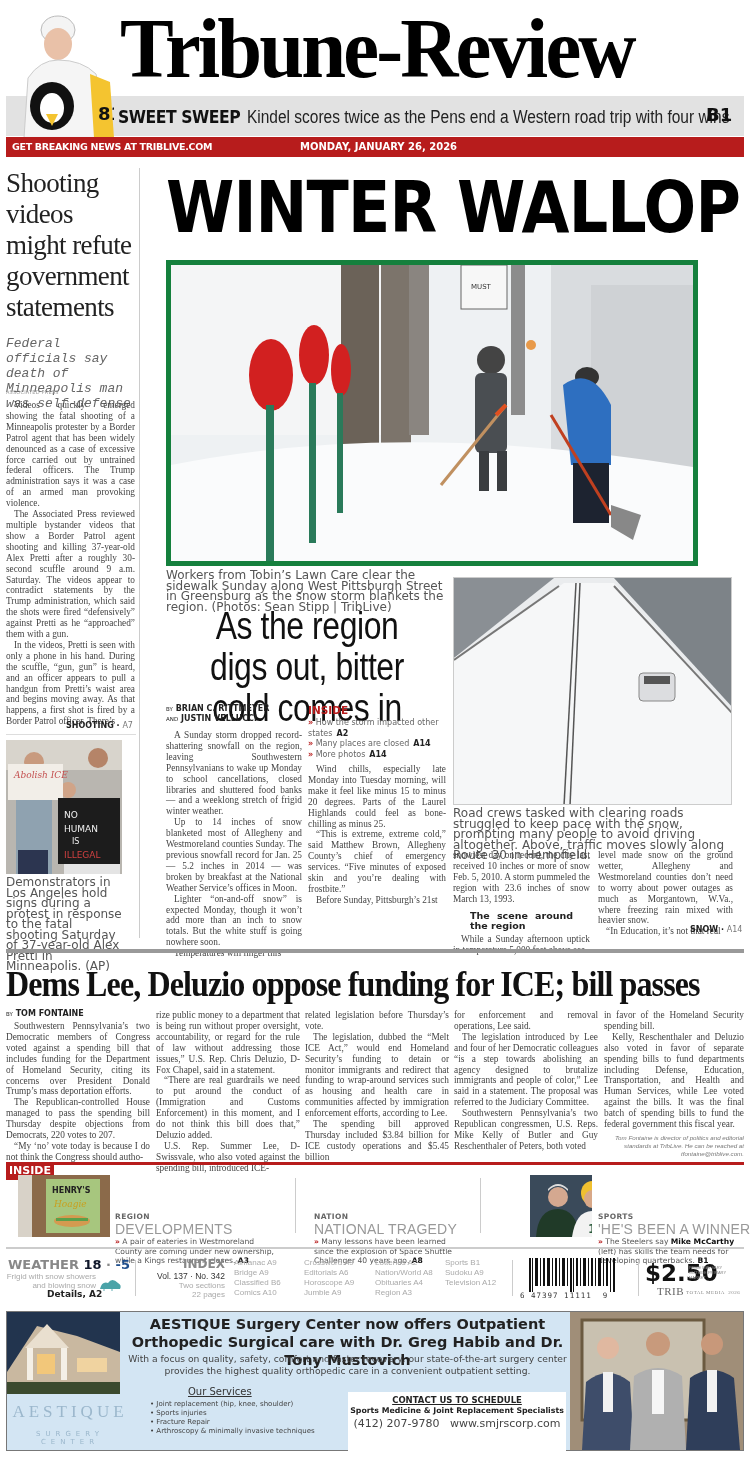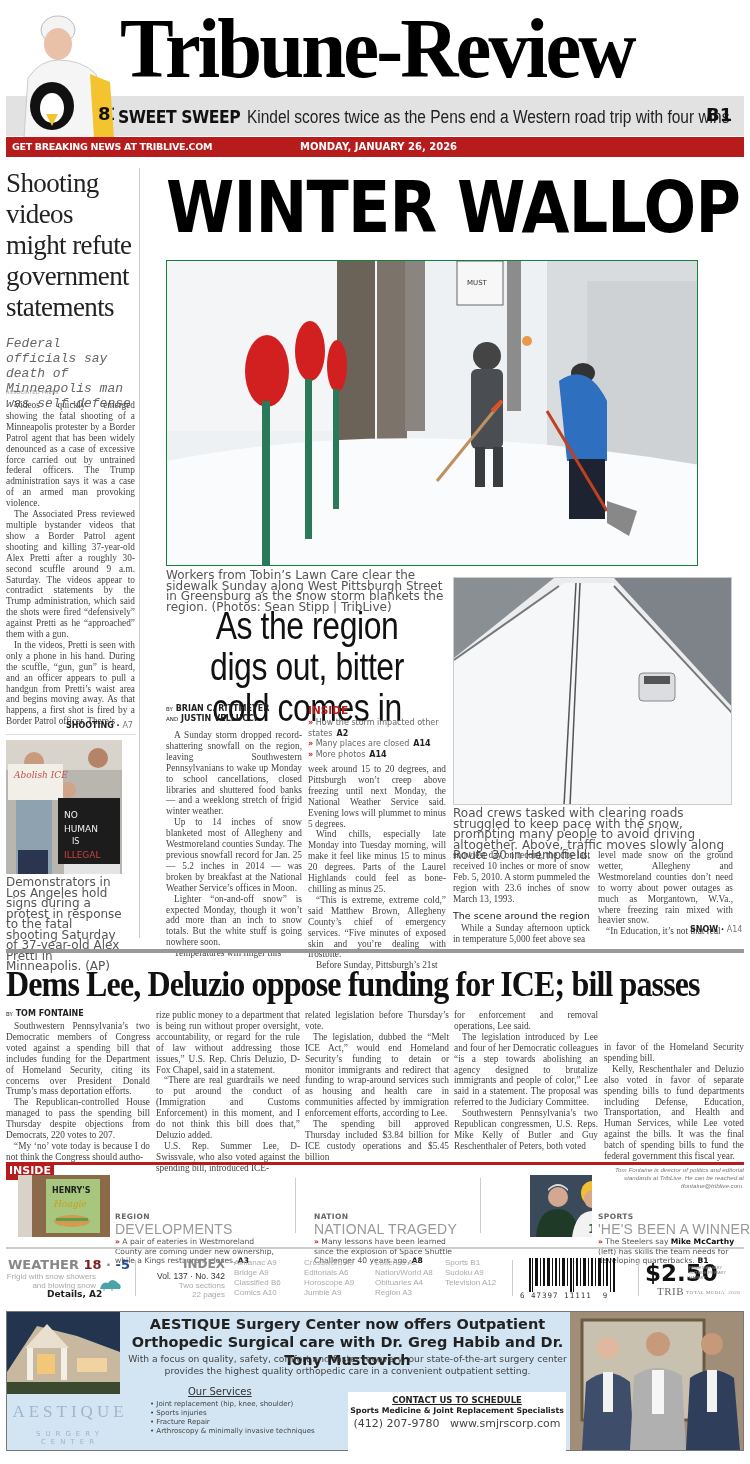--- a/index.html
+++ b/index.html
@@ -30,67 +30,67 @@
   .left-body { left: 6px; top: 400px; width: 129px; }
   .jump { font-family: "DejaVu Sans", sans-serif; font-weight: bold; font-size: 8px; color: #222; }
   .jump span.pg { font-weight: normal; color: #777; }
   .left-jump { left: 66px; top: 721px; }
   .left-rule-2 { left: 6px; top: 734px; width: 130px; height: 1px; background: #ddd; }
   .protest-photo { left: 6px; top: 740px; width: 116px; height: 134px; overflow: hidden; background: #9aa0a6; }
   .protest-caption { left: 6px; top: 877px; width: 120px; }
 
   
   .main-head { left: 166px; top: 162px; width: 570px; font-family: "DejaVu Sans", sans-serif; font-weight: bold; font-size: 72px; line-height: 90px; color: #000; letter-spacing: -1px; transform: scaleX(0.86); transform-origin: left top; white-space: nowrap; }
-  .main-photo { left: 166px; top: 260px; width: 532px; height: 306px; overflow: hidden; background: #e8ecef; border: 1px solid #15803d; }
+  .main-photo { left: 166px; top: 260px; width: 532px; height: 306px; overflow: hidden; background: #e8ecef; border: 5px solid #15803d; }
   .main-caption { left: 166px; top: 570px; width: 280px; }
   .sub-head { left: 166px; top: 606px; width: 282px; font-family: "Liberation Sans", sans-serif; font-size: 38px; line-height: 41px; color: #111; text-align: center; transform: scaleX(0.84); transform-origin: center top; letter-spacing: -0.5px; }
   .byline { left: 166px; top: 704px; font-family: "DejaVu Sans", sans-serif; font-size: 8px; line-height: 10px; font-weight: bold; color: #222; }
   .byline .by { font-size: 5.5px; font-weight: normal; }
   .col-a { left: 166px; top: 730px; width: 136px; }
   .inside-box { left: 308px; top: 704px; width: 138px; }
   .inside-label { font-family: "DejaVu Sans", sans-serif; font-weight: bold; font-size: 10.5px; color: #b71c1c; margin-bottom: 2px; }
   .inside-item { font-family: "DejaVu Sans", sans-serif; font-size: 8px; line-height: 10.5px; color: #666; }
   .inside-item .pg { font-weight: bold; color: #222; margin-left: 4px; }
   .inside-item .bullet { color: #b71c1c; font-weight: bold; }
   .col-b { left: 308px; top: 764px; width: 138px; }
   .road-photo { left: 453px; top: 577px; width: 279px; height: 228px; overflow: hidden; background: #e4e6e8; border: 1px solid #ccc; }
   .road-caption { left: 453px; top: 808px; width: 290px; }
   .col-c { left: 453px; top: 850px; width: 137px; }
-  .scene-head { font-family: "DejaVu Sans", sans-serif; font-weight: normal; font-size: 9.5px; color: #222; margin: 6px 0 2px; }
+  .scene-head { font-family: "DejaVu Sans", sans-serif; font-weight: bold; font-size: 9.5px; color: #222; margin: 6px 17px 2px; }
   .col-d { left: 598px; top: 850px; width: 135px; }
   .snow-jump { left: 690px; top: 925px; }
 
   
   .thick-rule { left: 6px; top: 949px; width: 738px; height: 4px; background: #999; }
   .ice-head { left: 6px; top: 962px; width: 740px; font-family: "Liberation Serif", serif; font-weight: bold; font-size: 36px; line-height: 44px; color: #111; letter-spacing: -1px; transform: scaleX(0.89); transform-origin: left top; white-space: nowrap; }
   .ice-byline { left: 6px; top: 1009px; }
   .ice-col { top: 1021px; width: 144px; }
   .ice-col1 { left: 6px; }
   .ice-col2 { left: 156px; top: 1010px; }
   .ice-col3 { left: 305px; top: 1010px; }
   .ice-col4 { left: 454px; top: 1010px; }
-  .ice-col5 { left: 604px; top: 1010px; width: 140px; margin-top: 32px; }
+  .ice-col5 { left: 604px; top: 1010px; width: 140px; }
   .ice-note { font-style: italic; font-family: "Liberation Sans", sans-serif; font-size: 6.2px; line-height: 8px; color: #777; text-align: right; margin-top: 4px; }
 
   
   .inside-rule { left: 6px; top: 1162px; width: 738px; height: 3px; background: #b71c1c; }
   .inside-tag { left: 6px; top: 1162px; width: 48px; height: 18px; background: #b71c1c; color: #fff; font-family: "DejaVu Sans", sans-serif; font-weight: bold; font-size: 11px; line-height: 18px; padding-left: 3px; }
   .promo-img { top: 1175px; height: 62px; overflow: hidden; }
   .promo-text { top: 1175px; width: 160px; }
   .promo-cat { font-family: "DejaVu Sans", sans-serif; font-weight: bold; font-size: 7.5px; color: #666; letter-spacing: 0.4px; margin-top: 37px; }
   .promo-title { font-family: "Liberation Sans", sans-serif; font-size: 14px; line-height: 16px; color: #999; font-weight: normal; letter-spacing: 0.2px; white-space: nowrap; }
   .promo-dek { font-family: "DejaVu Sans", sans-serif; font-size: 7.6px; line-height: 9.5px; color: #555; }
   .promo-dek b { color: #111; }
   .promo-dek .bullet { color: #b71c1c; font-weight: bold; }
   .v-rule { width: 1px; background: #ccc; }
 
   
   .footer-rule { left: 6px; top: 1247px; width: 738px; height: 2px; background: #ccc; }
   .weather-label { left: 8px; top: 1257px; font-family: "DejaVu Sans", sans-serif; font-weight: bold; font-size: 13px; color: #888; }
-  .weather-label .hi { color: #7f1d1d; }
+  .weather-label .hi { color: #0f172a; }
   .weather-label .lo { color: #1f4e8c; }
   .weather-desc { left: 6px; top: 1272px; width: 90px; font-family: "Liberation Sans", sans-serif; font-size: 8px; line-height: 9px; color: #aaa; text-align: right; }
   .weather-details { left: 47px; top: 1289px; font-family: "DejaVu Sans", sans-serif; font-weight: bold; font-size: 9px; color: #222; }
   .index-block { left: 150px; top: 1257px; width: 75px; text-align: right; }
   .index-title { font-family: "DejaVu Sans", sans-serif; font-weight: bold; font-size: 12px; color: #888; }
   .index-vol { font-family: "Liberation Sans", sans-serif; font-size: 8.5px; color: #333; }
   .index-sec { font-family: "Liberation Sans", sans-serif; font-size: 8px; line-height: 9px; color: #aaa; }
   .index-list { top: 1258px; font-family: "Liberation Sans", sans-serif; font-size: 8px; line-height: 10px; color: #aaa; }
   .barcode { left: 527px; top: 1258px; width: 92px; height: 36px; }
   .barcode-nums { left: 520px; top: 1291px; font-family: "DejaVu Sans Mono", monospace; font-size: 7.5px; color: #333; letter-spacing: 1px; }
@@ -221,21 +221,20 @@
   <p>Lighter “on-and-off snow” is expected Monday, though it won’t add more than an inch to snow totals. But the white stuff is going nowhere soon.</p>
   <p>Temperatures will linger this</p>
 </div>
 <div class="abs inside-box">
   <div class="inside-label">INSIDE</div>
   <div class="inside-item"><span class="bullet">»</span> <span>How the storm impacted other states</span><span class="pg">A2</span></div>
   <div class="inside-item"><span class="bullet">»</span> <span>Many places are closed</span><span class="pg">A14</span></div>
   <div class="inside-item"><span class="bullet">»</span> <span>More photos</span><span class="pg">A14</span></div>
 </div>
 <div class="abs col-b body-text">
-  <p style="text-indent:0">week around 15 to 20 degrees, and Pittsburgh won’t creep above freezing until next Monday, the National Weather Service said. Evening lows will plummet to minus 5 degrees.</p>
   <p>Wind chills, especially late Monday into Tuesday morning, will make it feel like minus 15 to minus 20 degrees. Parts of the Laurel Highlands could feel as bone-chilling as minus 25.</p>
   <p>“This is extreme, extreme cold,” said Matthew Brown, Allegheny County’s chief of emergency services. “Five minutes of exposed skin and you’re dealing with frostbite.”</p>
   <p>Before Sunday, Pittsburgh’s 21st</p>
 </div>
 <div class="abs road-photo">
   <svg width="279" height="228" viewBox="0 0 279 228">
     <rect width="279" height="228" fill="#eaecee"></rect>
     <path d="M0 0 L100 0 L0 80 Z" fill="#8a8f94"></path>
     <path d="M160 0 L279 0 L279 130 Z" fill="#7d8388"></path>
     <path d="M0 80 L110 5 L160 5 L279 135 L279 228 L0 228 Z" fill="#f6f7f8"></path>

